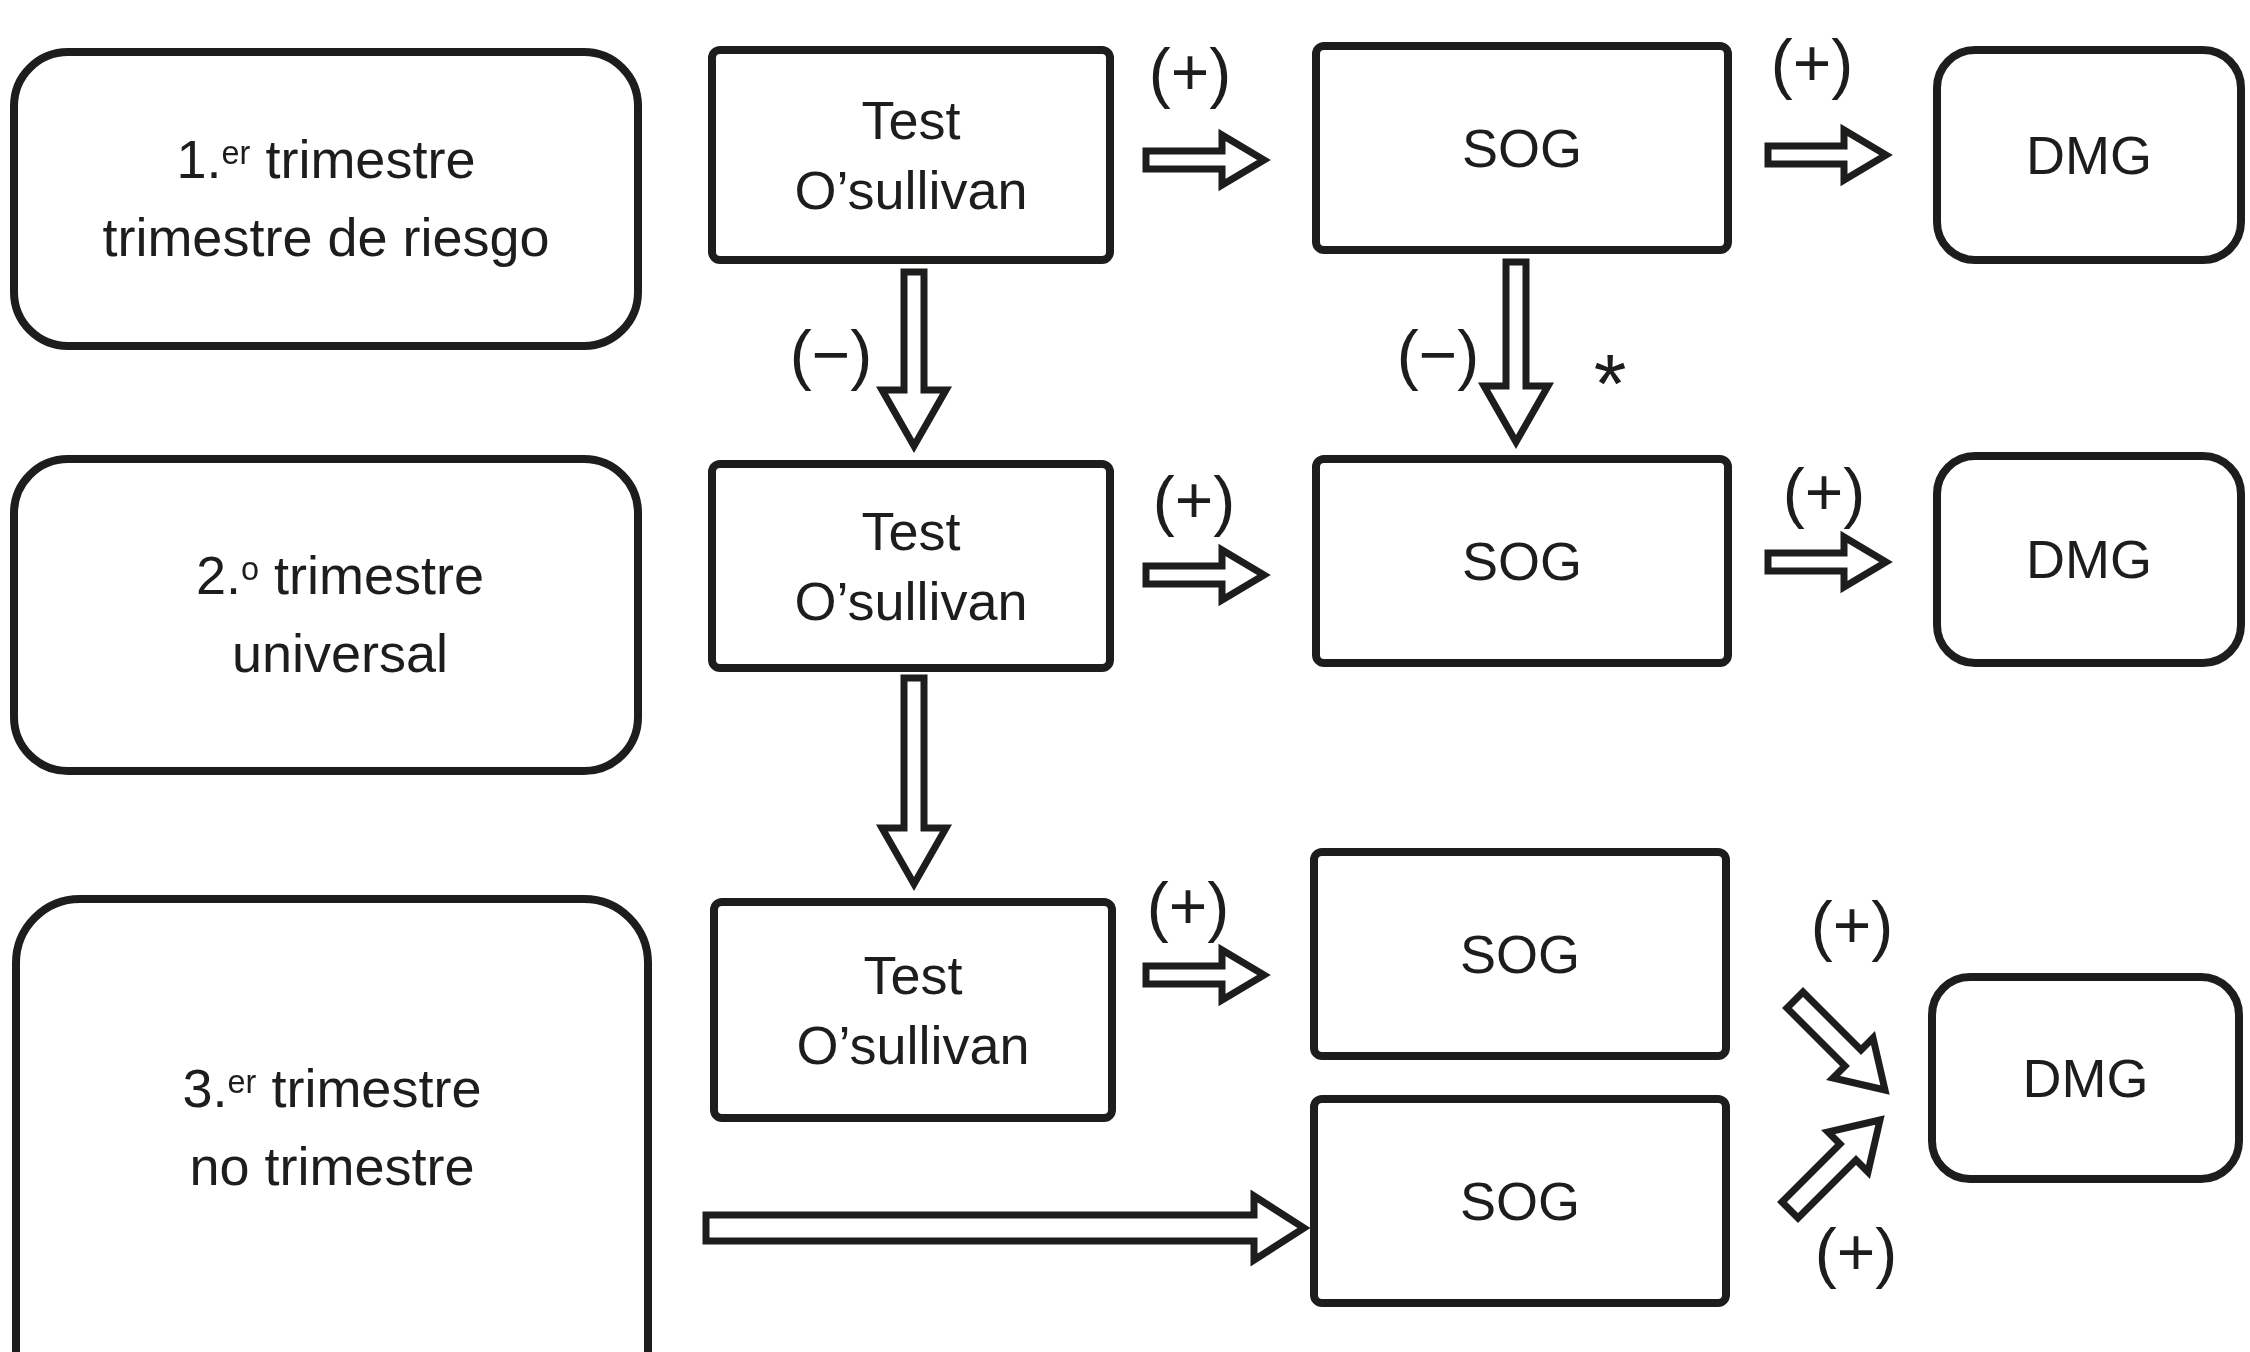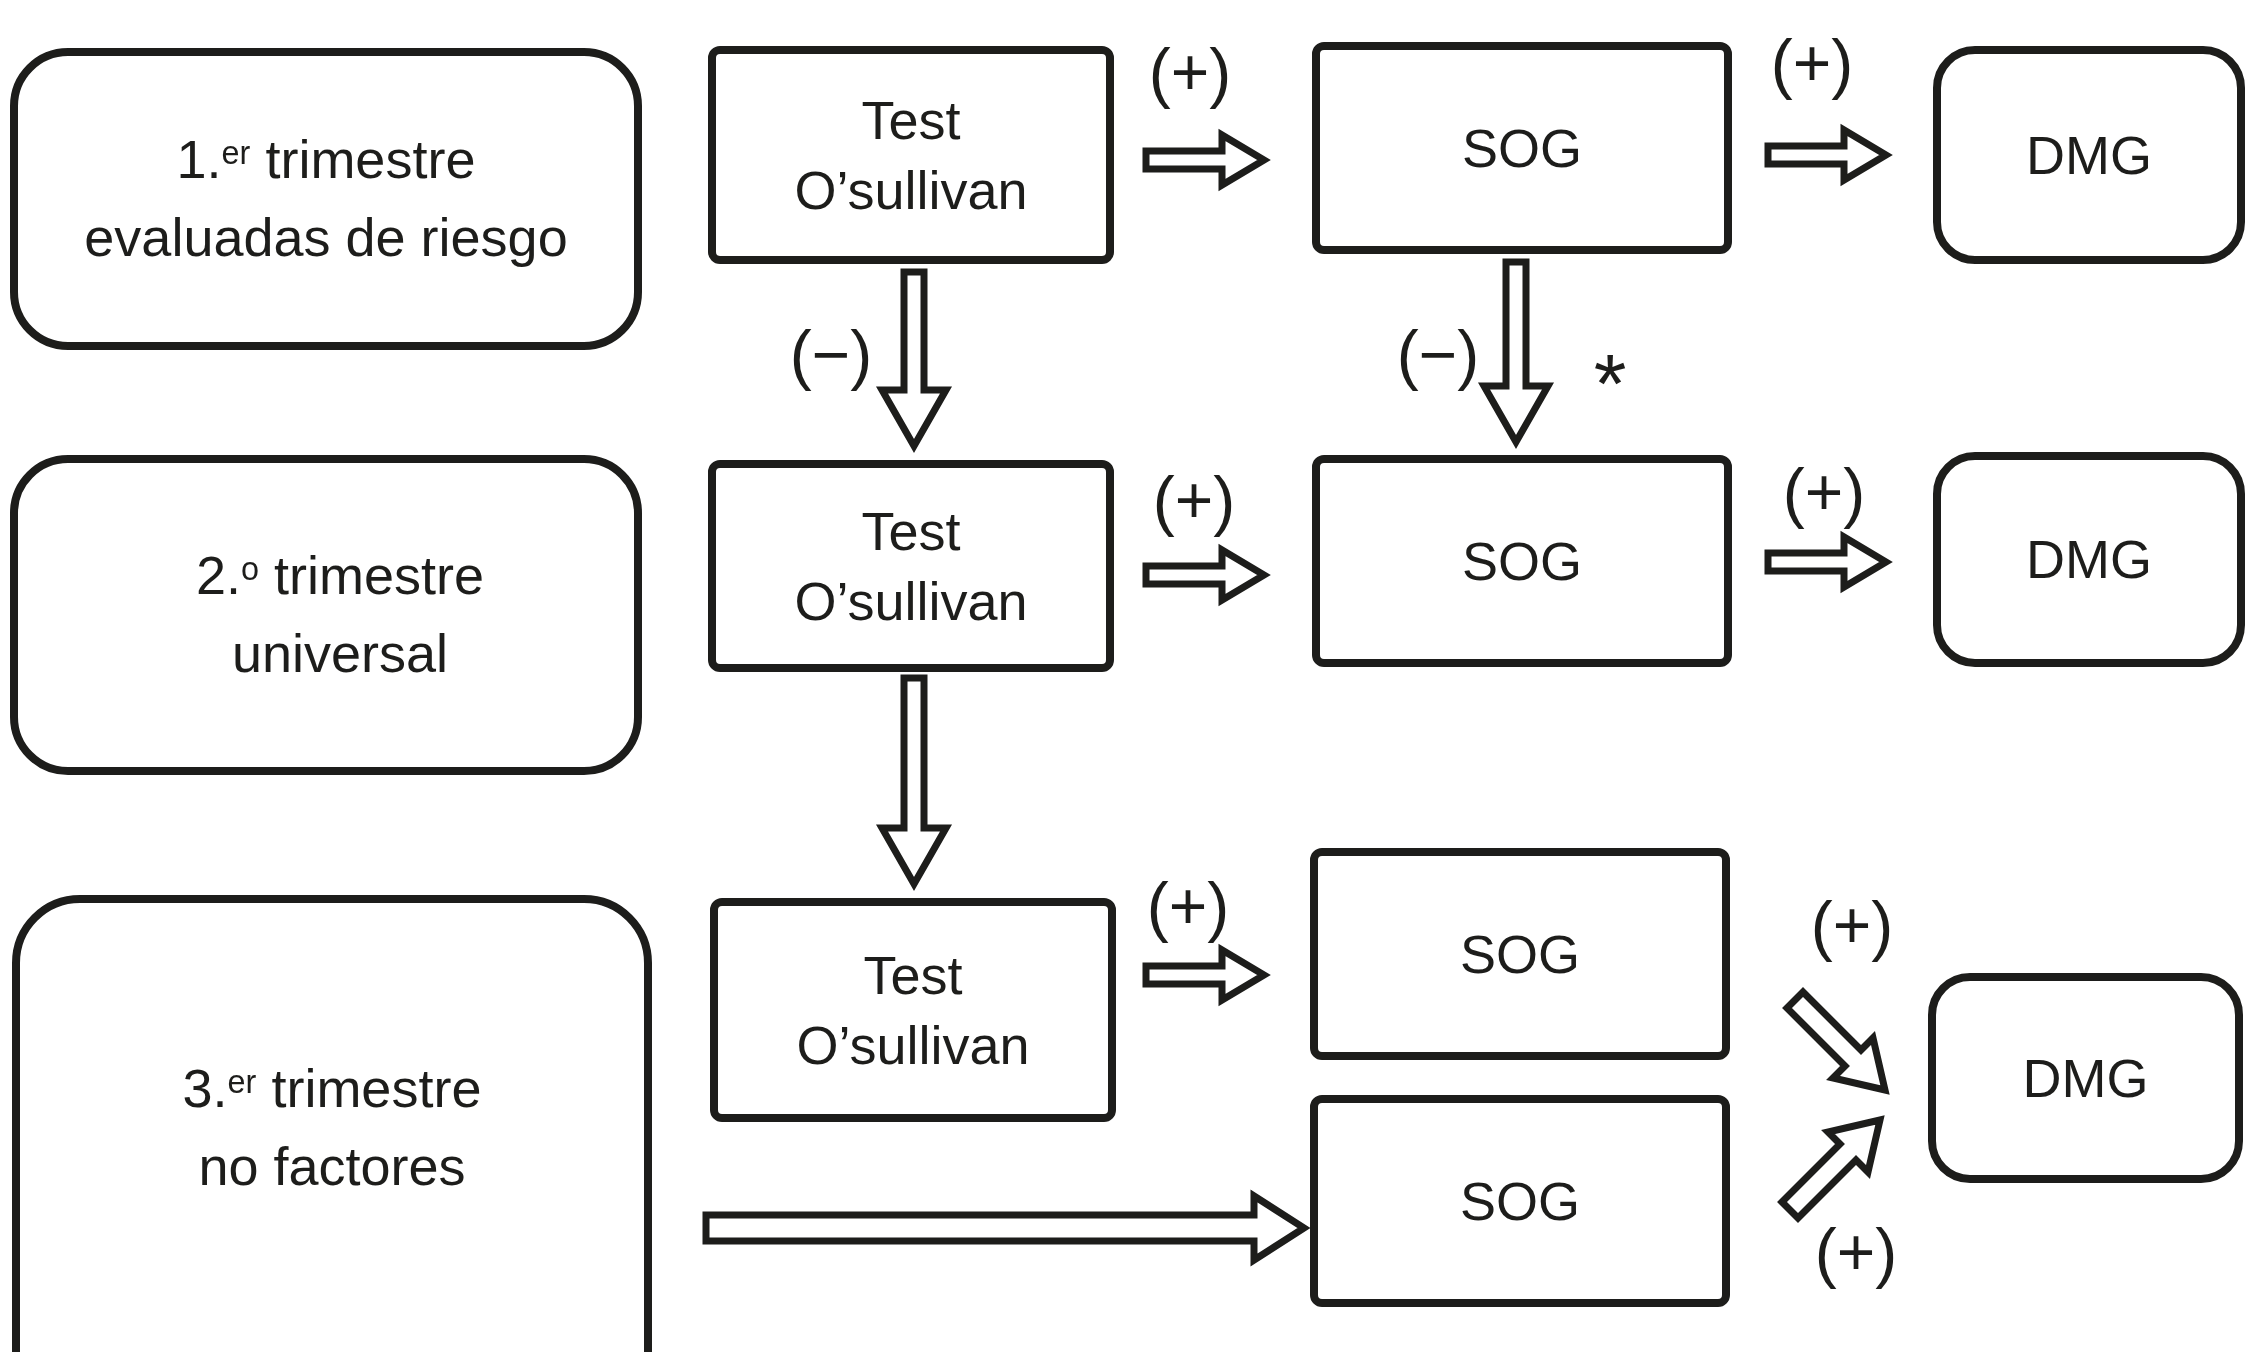--- a/index.html
+++ b/index.html
@@ -84,31 +84,31 @@
     <polygon points="1768,553 1844,553 1844,537 1886,562 1844,587 1844,571 1768,571"></polygon>
     <polygon points="904,678 924,678 924,828 946,828 914,884 882,828 904,828"></polygon>
     <polygon points="1146,966 1222,966 1222,950 1264,975 1222,1000 1222,984 1146,984"></polygon>
     <polygon points="1803,992 1861,1050 1873,1038 1885,1090 1833,1078 1845,1066 1787,1008"></polygon>
     <polygon points="706,1215 1254,1215 1254,1196 1304,1228 1254,1260 1254,1241 706,1241"></polygon>
     <polygon points="1782,1202 1840,1144 1828,1132 1880,1120 1868,1172 1856,1160 1798,1218"></polygon>
   </svg>
 
   <div class="box stage-box" style="left:10px; top:8px; width:632px; height:302px;">
     <div class="line"><span>1.</span><sup>er</sup><span> trimestre</span></div>
-    <div class="line">evaluadas de riesgo</div>
+    <div class="line">trimestre de riesgo</div>
   </div>
 
   <div class="box stage-box" style="left:10px; top:415px; width:632px; height:320px;padding-left:28px;">
     <div class="line"><span>2.</span><sup>o</sup><span> trimestre</span></div>
     <div class="line">universal</div>
   </div>
 
   <div class="box stage-box" style="left:12px; top:855px; width:640px; height:548px; border-radius:68px;">
     <div class="line"><span>3.</span><sup>er</sup><span> trimestre</span></div>
-    <div class="line">no factores</div>
+    <div class="line">no trimestre</div>
     <div class="block-gap"></div>
   </div>
 
   <div class="box node-box" style="left:708px; top:46px; width:406px; height:218px;">
     <div class="line">Test</div>
     <div class="line">O’sullivan</div>
   </div>
 
   <div class="box node-box" style="left:708px; top:460px; width:406px; height:212px;">
     <div class="line">Test</div>

